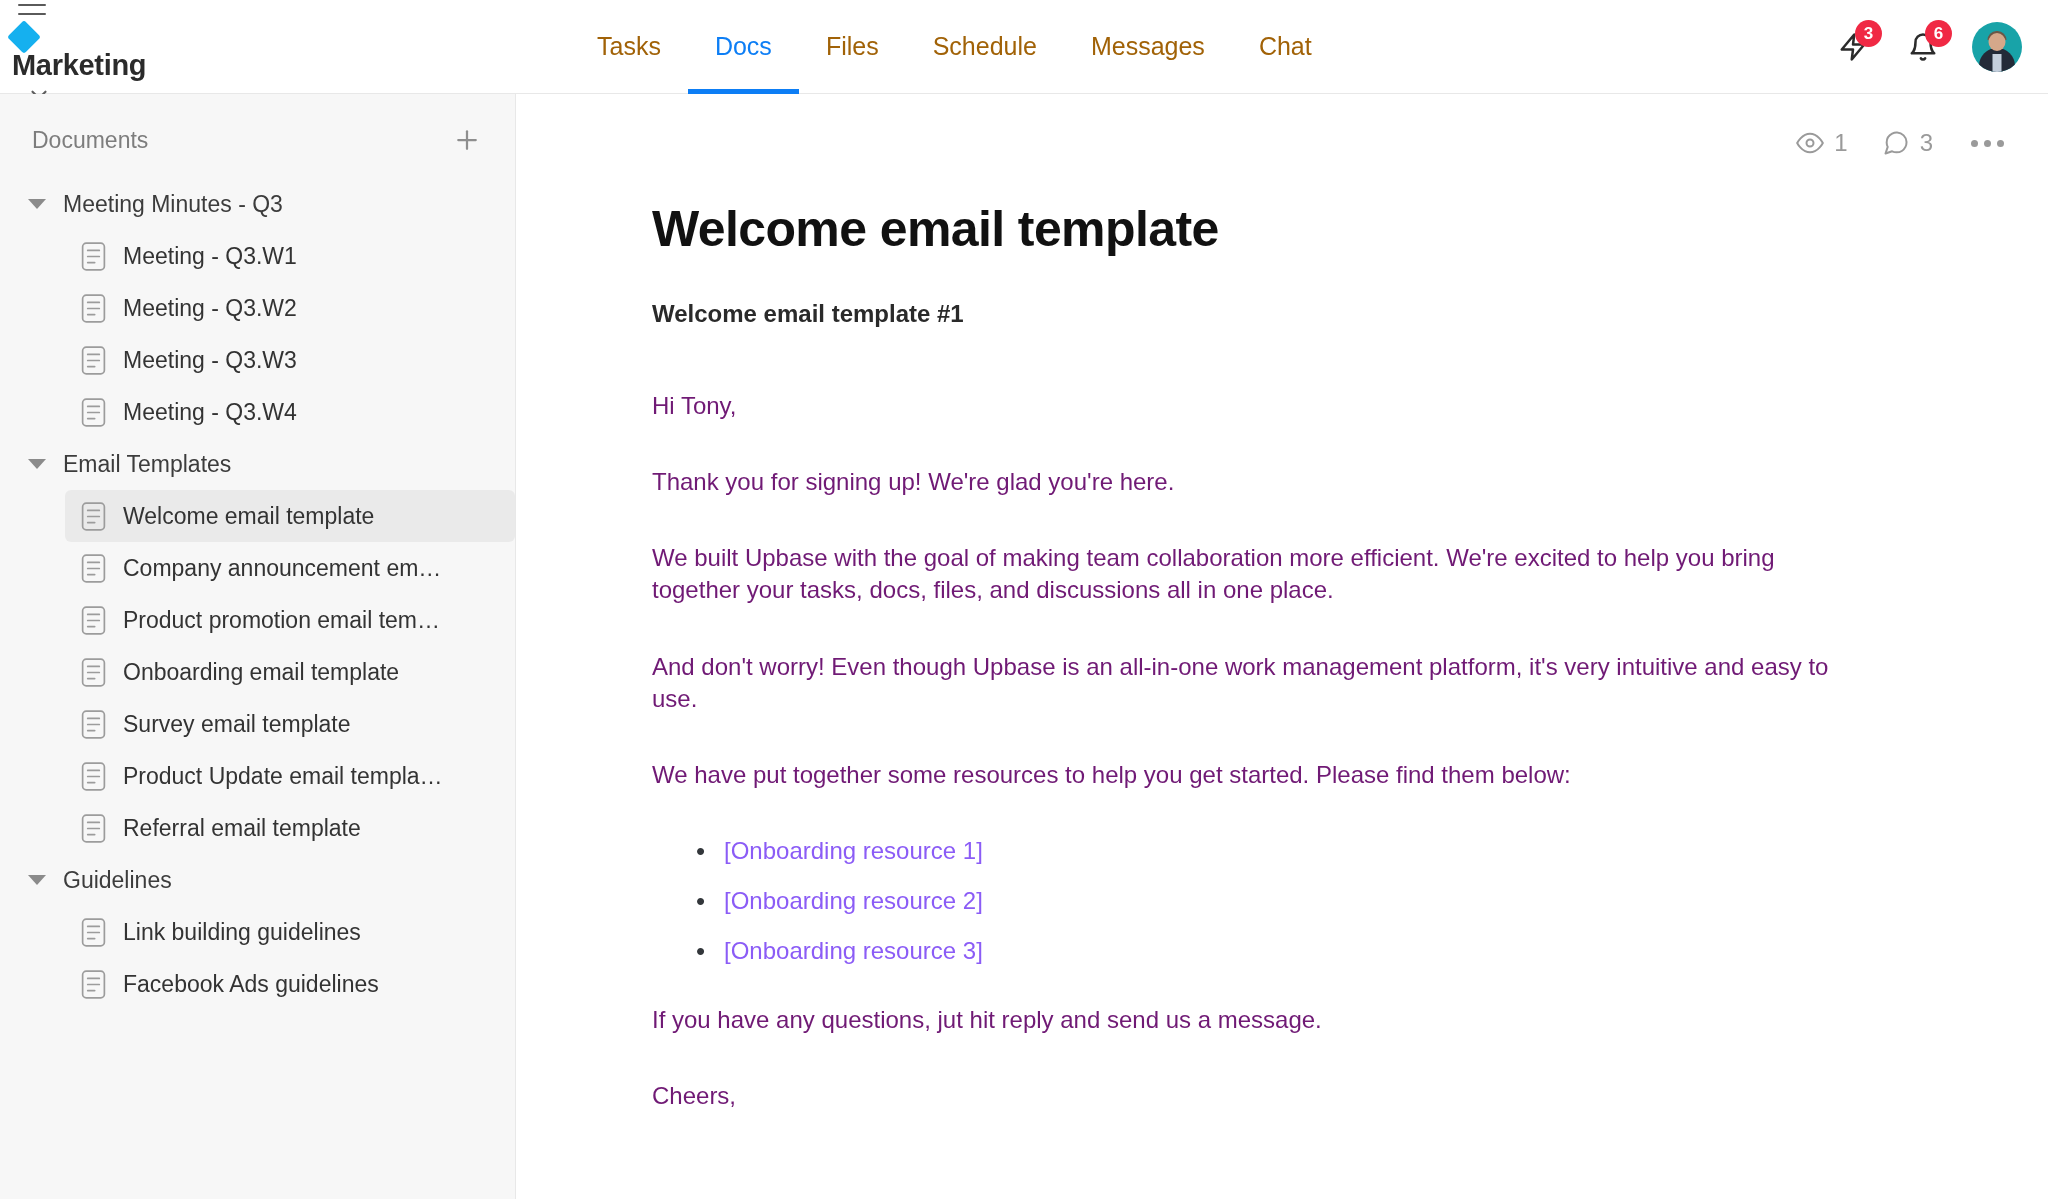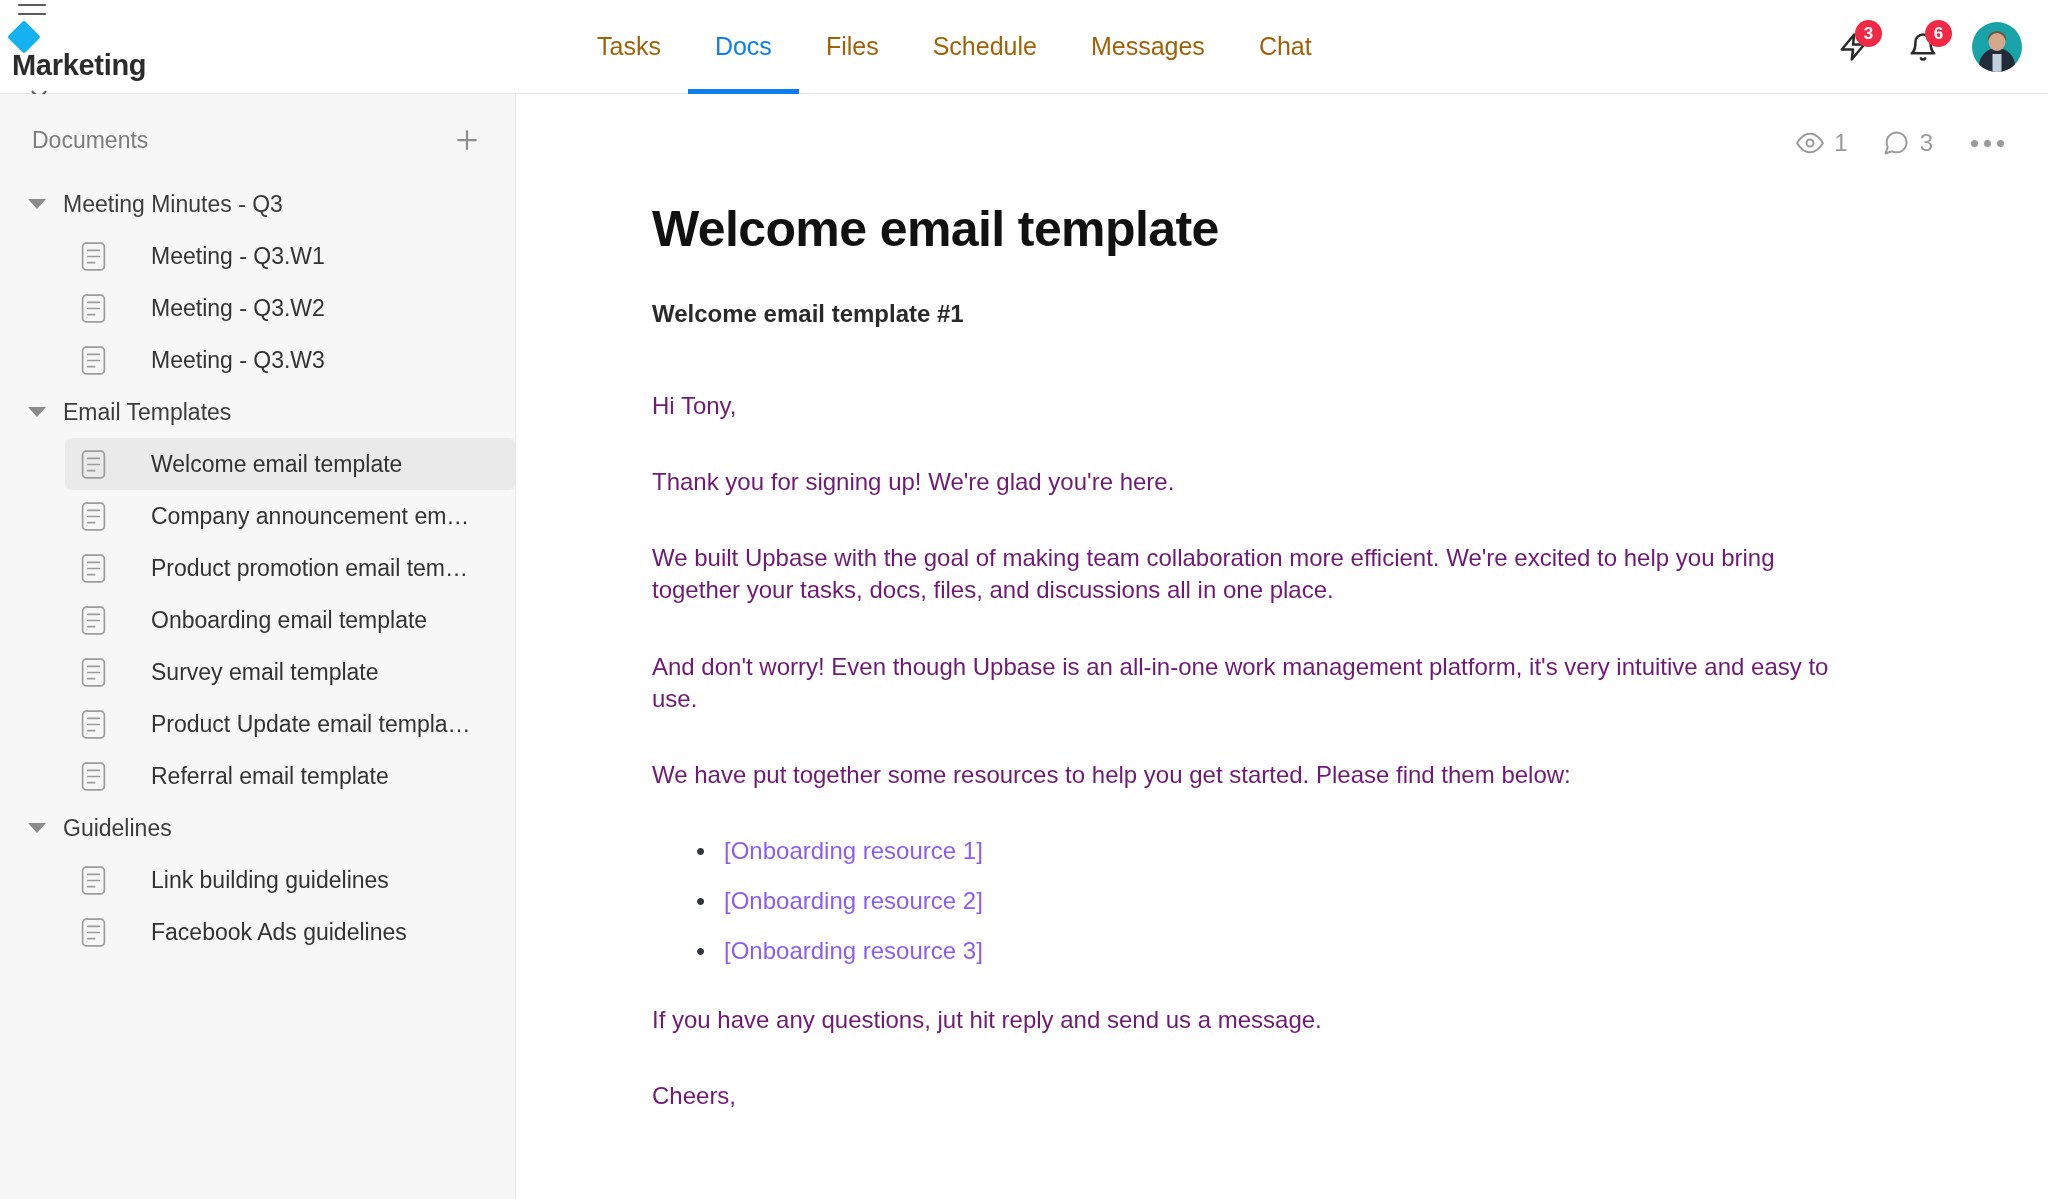--- a/index.html
+++ b/index.html
@@ -176,21 +176,20 @@
   .doc-row.selected { background: #eaeaea; }
   .doc-icon {
     width: 25px; height: 29px;
     margin-right: 17px; flex-shrink: 0;
   }
   .doc-label {
     font-size: 23px; color: #333333;
     white-space: nowrap; overflow: hidden;
     text-overflow: ellipsis;
     max-width: 372px;
-    margin-left: 28px;
   }
 
   
   .main {
     position: absolute; top: 94px; left: 517px;
     width: 1531px; height: 1105px;
     background: #ffffff; overflow: hidden;
   }
   .doc-toolbar {
     display: flex; align-items: center;
@@ -329,20 +328,29 @@
         <span class="doc-label">Meeting - Q3.W2</span>
       </div>
       <div class="doc-row">
         <svg class="doc-icon" viewBox="0 0 20 24" fill="none">
           <rect x="1" y="1" width="18" height="22" rx="3" stroke="#9c9c9c" stroke-width="1.4"></rect>
           <line x1="5.2" y1="7" x2="14.8" y2="7" stroke="#9c9c9c" stroke-width="1.4" stroke-linecap="round"></line>
           <line x1="5.2" y1="12" x2="14.8" y2="12" stroke="#9c9c9c" stroke-width="1.4" stroke-linecap="round"></line>
           <line x1="5.2" y1="17" x2="11" y2="17" stroke="#9c9c9c" stroke-width="1.4" stroke-linecap="round"></line>
         </svg>
         <span class="doc-label">Meeting - Q3.W3</span>
+      </div>
+      <div class="doc-row">
+        <svg class="doc-icon" viewBox="0 0 20 24" fill="none">
+          <rect x="1" y="1" width="18" height="22" rx="3" stroke="#9c9c9c" stroke-width="1.4"></rect>
+          <line x1="5.2" y1="7" x2="14.8" y2="7" stroke="#9c9c9c" stroke-width="1.4" stroke-linecap="round"></line>
+          <line x1="5.2" y1="12" x2="14.8" y2="12" stroke="#9c9c9c" stroke-width="1.4" stroke-linecap="round"></line>
+          <line x1="5.2" y1="17" x2="11" y2="17" stroke="#9c9c9c" stroke-width="1.4" stroke-linecap="round"></line>
+        </svg>
+        <span class="doc-label">Meeting - Q3.W4</span>
       </div>
       <div class="group-head">
         <span class="caret-tri"></span>
         <span class="group-label">Email Templates</span>
       </div>
       <div class="doc-row selected">
         <svg class="doc-icon" viewBox="0 0 20 24" fill="none">
           <rect x="1" y="1" width="18" height="22" rx="3" stroke="#9c9c9c" stroke-width="1.4"></rect>
           <line x1="5.2" y1="7" x2="14.8" y2="7" stroke="#9c9c9c" stroke-width="1.4" stroke-linecap="round"></line>
           <line x1="5.2" y1="12" x2="14.8" y2="12" stroke="#9c9c9c" stroke-width="1.4" stroke-linecap="round"></line>

